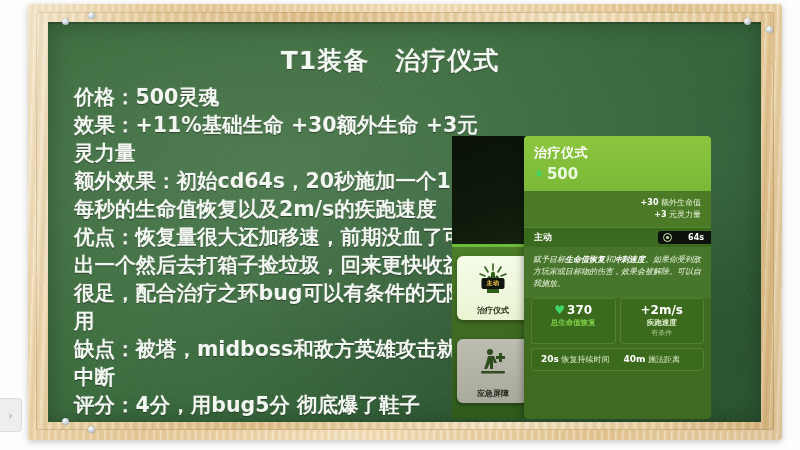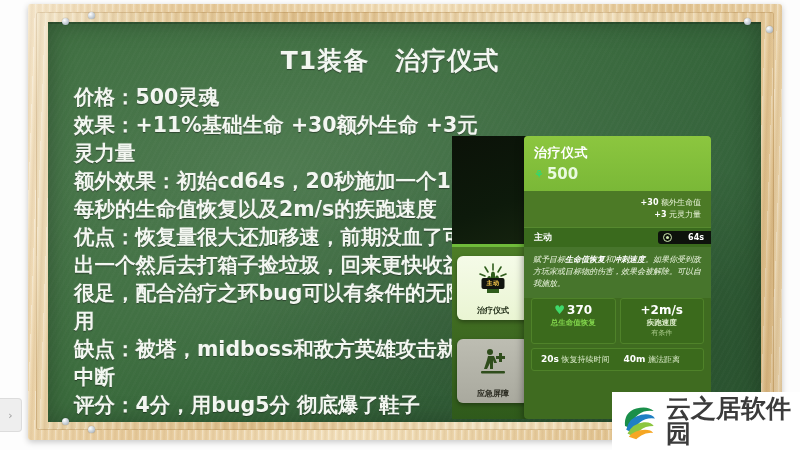--- a/index.html
+++ b/index.html
@@ -393,23 +393,14 @@
         <span class="kv">
           <b>40m</b>
           <span>施法距离</span>
         </span>
       </div>
 
 
     </div>
   </div>
 
-  <div id="watermark">
-    <svg id="wm-logo" viewBox="0 0 64 64">
-      <path d="M8 40 Q6 18 26 12 Q44 7 54 16 Q40 14 30 21 Q18 29 18 44 Z" fill="#1a8f4a"></path>
-      <path d="M10 46 Q14 26 34 22 Q50 19 56 28 Q42 26 32 34 Q22 42 22 52 Z" fill="#1f7fc4"></path>
-      <path d="M12 52 Q20 36 38 34 Q50 33 54 40 Q40 40 32 47 Q25 53 24 58 Z" fill="#8cc63f"></path>
-      <path d="M14 57 Q24 46 40 46 Q50 46 53 51 Q42 50 34 55 Q28 59 26 61 Z" fill="#f5a623"></path>
-    </svg>
-    <span id="wm-text">云之居软件园</span>
-  </div>
 
 </div>
 
 </body></html>

